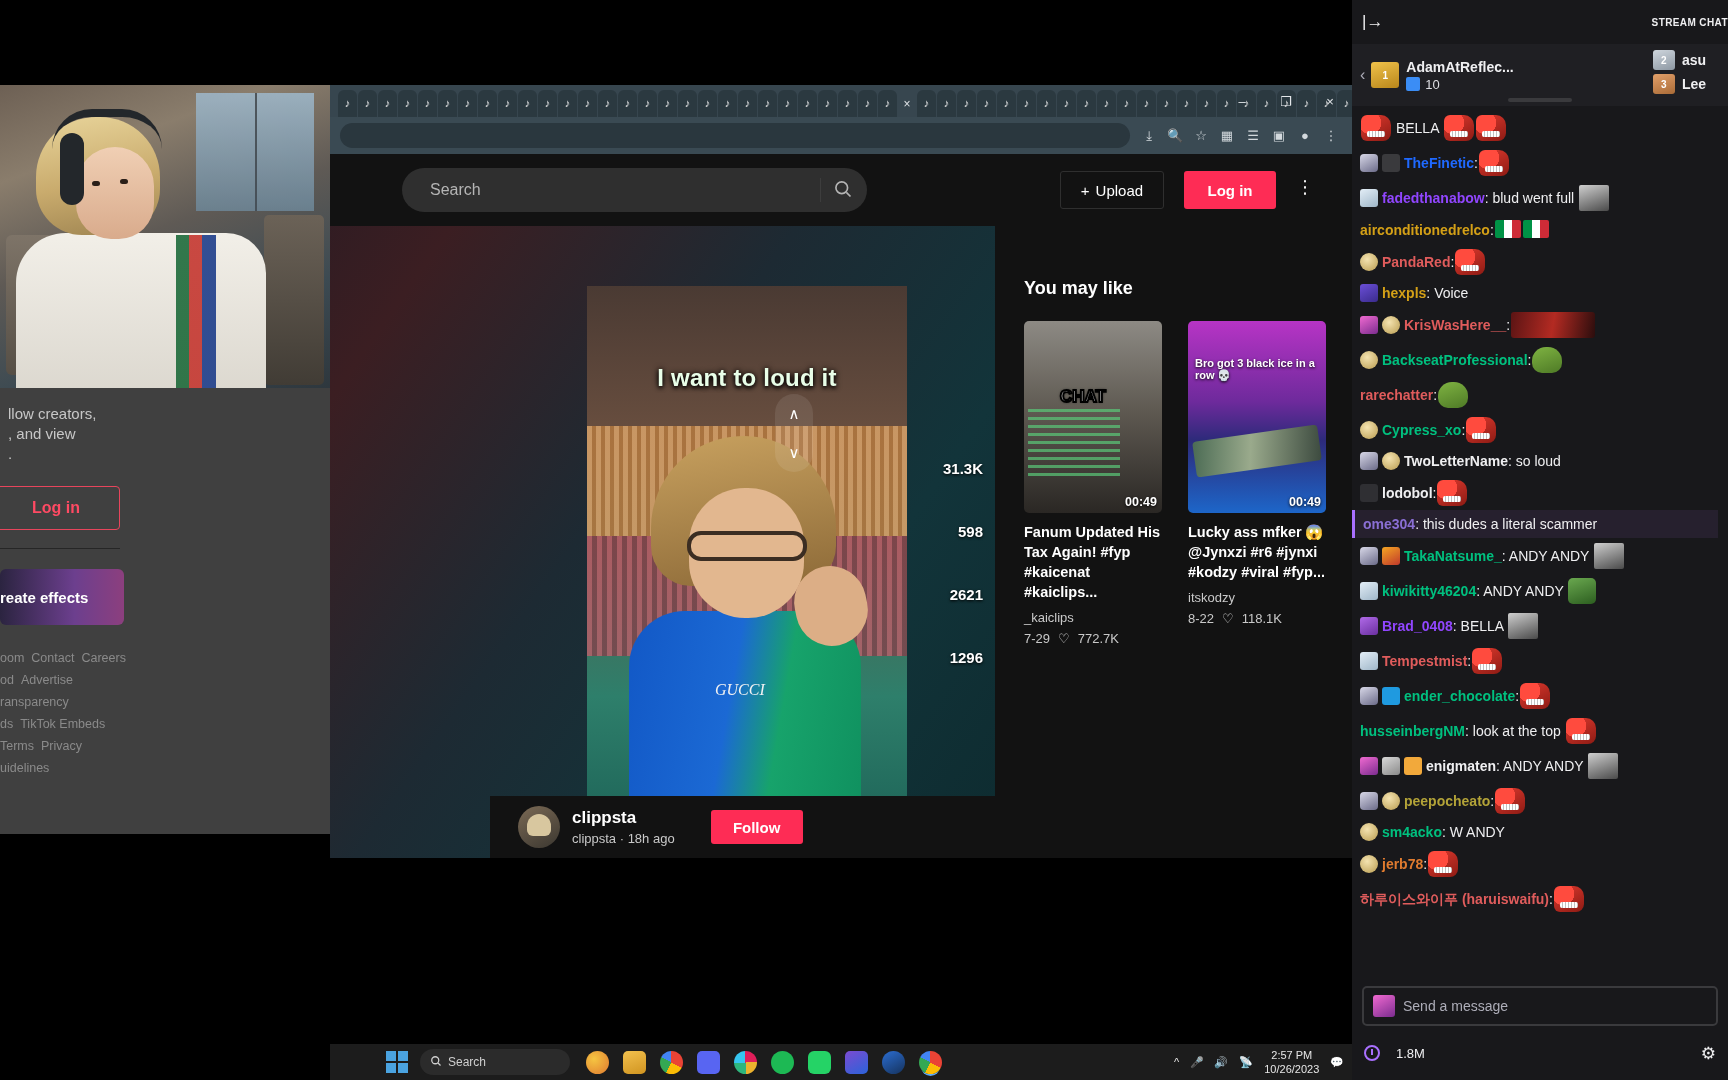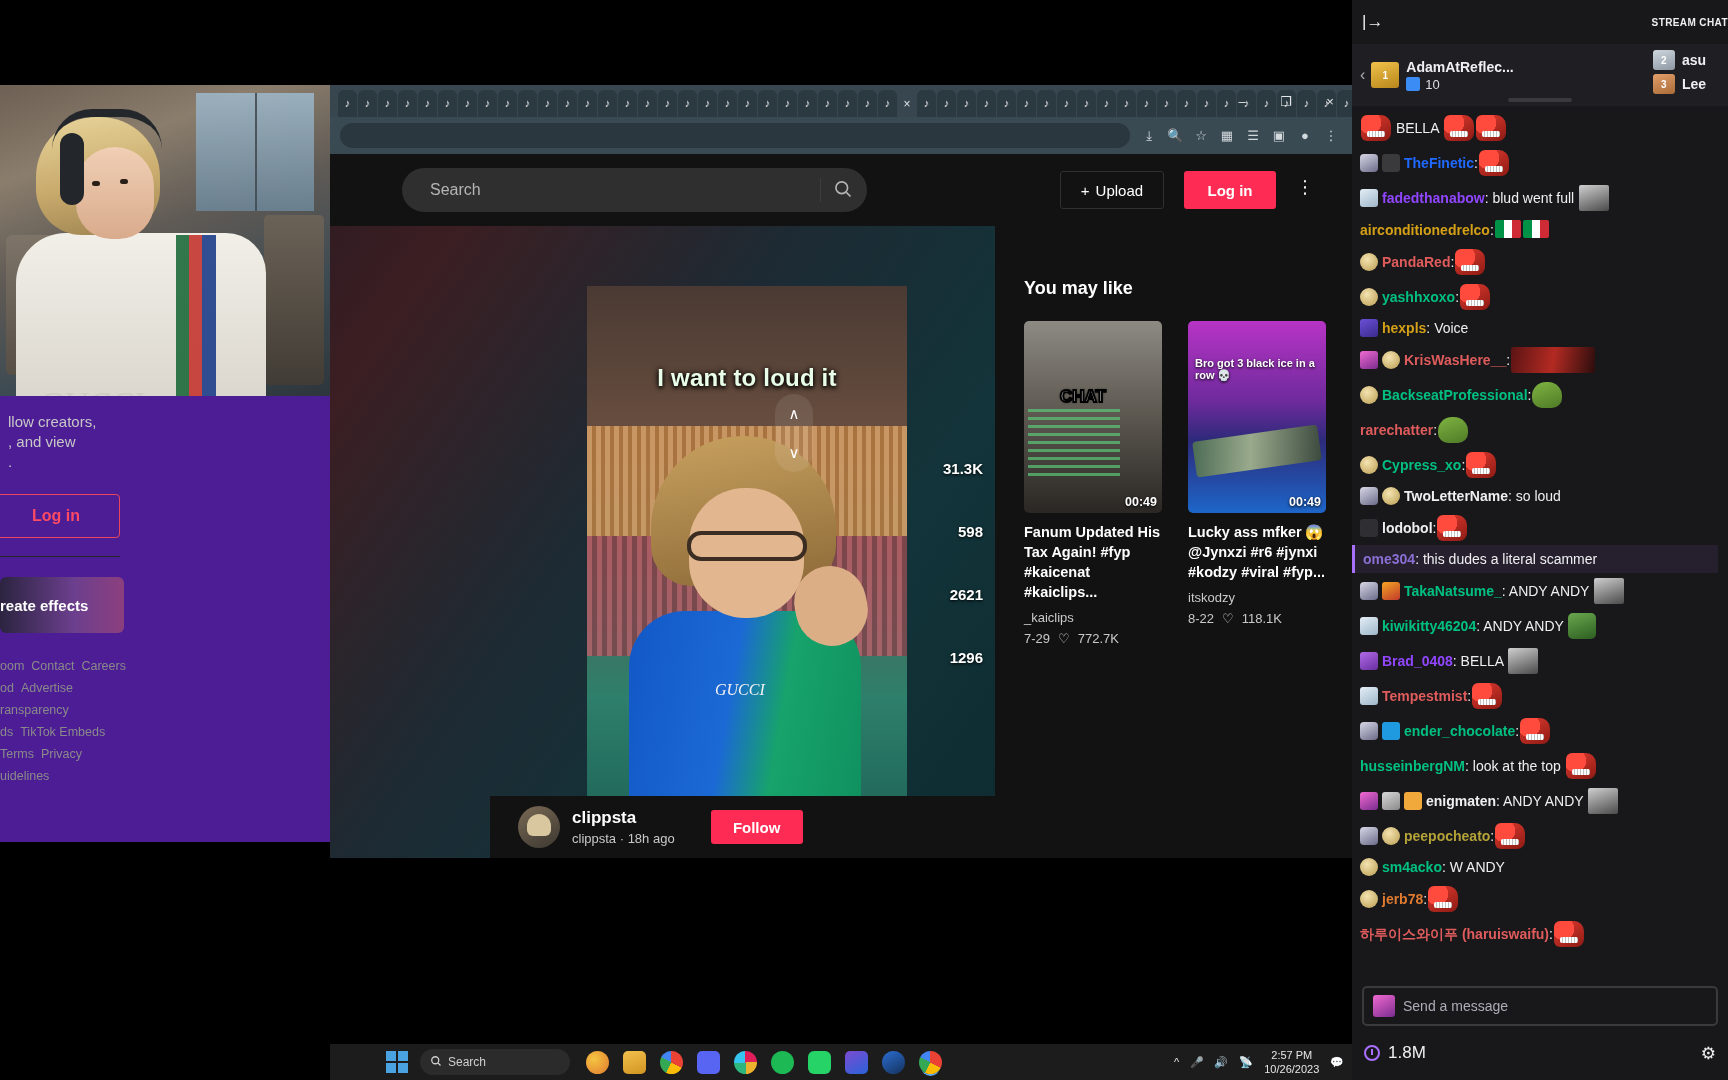--- a/index.html
+++ b/index.html
@@ -32,22 +32,22 @@
   .cam-headset{position:absolute;left:60px;top:48px;width:24px;height:72px;border-radius:12px;background:#23272b;}
   .cam-headset2{position:absolute;left:52px;top:24px;width:110px;height:40px;border-top:8px solid #23272b;border-radius:56px 56px 0 0;}
   .cam-body{position:absolute;left:16px;top:148px;width:250px;height:180px;border-radius:50px 40px 0 0;
             background:linear-gradient(180deg,#f2efe8,#d9d5cc);}
   .cam-stripe{position:absolute;left:176px;top:150px;width:40px;height:178px;
     background:linear-gradient(90deg,#1d6a3a 0 33%,#c4362f 33% 66%,#1d3d8a 66% 100%);opacity:.9;}
   .cam-logo{position:absolute;left:38px;top:300px;color:#cfc9bd;font-size:34px;font-family:"Liberation Serif",serif;font-style:italic;opacity:.8;}
 
   
   #tt-left {
-    position:absolute; left:0; top:396px; width:330px; height:446px;
-    background:#4c1d95; color:#c9c9c9; font-size:15px; padding:16px 16px 0 0;
+    position:absolute; left:0; top:388px; width:330px; height:446px;
+    background:#404040; color:#c9c9c9; font-size:15px; padding:16px 16px 0 0;
   }
   #tt-left .txt{ padding:0 8px; line-height:20px; color:#c7c7c7; font-size:15px;}
   .tt-login{
     margin:22px 0 0 -8px; width:128px; height:44px; border:1px solid #e8455c; border-radius:4px;
     color:#ff4a63; font-weight:700; font-size:16px; display:flex; align-items:center; justify-content:center;
     background:transparent;
   }
   .tt-div{ height:1px; background:#262626; margin:18px 0 0 0; width:120px;}
   .tt-effects{
     margin-top:20px; width:124px; height:56px; border-radius:6px; color:#fff; font-weight:700; font-size:15px;
@@ -201,21 +201,21 @@
       background:linear-gradient(90deg,#009246 0 33%,#fff 33% 66%,#ce2b37 66% 100%); border-radius:2px;}
   .emote.wide{ width:84px; background:linear-gradient(100deg,#5b1414,#b32a22 50%,#2b0d0d); border-radius:3px;}
   .emote.photo{ width:30px; background:linear-gradient(160deg,#cfcfcf,#4a4a4a); border-radius:2px;}
   .emote.green{ width:28px; background:linear-gradient(160deg,#6aa84f,#2c5e20); border-radius:5px;}
 
   #chat-input-wrap{ padding:8px 10px 0 10px; }
   #chat-input{ height:40px; background:#18181b; border:2px solid #3a3a3d; border-radius:5px;
                display:flex; align-items:center; gap:8px; padding:0 9px; color:#adadb8; font-size:14px;}
   #chat-input .ava{ width:22px; height:22px; border-radius:3px; background:linear-gradient(150deg,#f06ad1,#7b2c8f);}
   #chat-bottom{ height:54px; display:flex; align-items:center; padding:0 12px; justify-content:space-between; color:#efeff1;}
-  #chat-bottom .left{ display:flex; align-items:center; gap:8px; font-size:17px;}
+  #chat-bottom .left{ display:flex; align-items:center; gap:16px; font-size:13px;}
   .circ{ width:16px; height:16px; border-radius:50%; border:2px solid #a970ff; position:relative;}
   .circ::after{content:"";position:absolute;left:5px;top:2px;width:2px;height:6px;background:#a970ff;}
   .gear{ font-size:17px; color:#efeff1;}
 </style>
 </head>
 <body>
 
 <div id="root">
 
   <div id="stream">
@@ -615,21 +615,20 @@
 
       <div class="banner-dots"></div>
     </div>
 
     <div id="messages">
         <div class="msg"><span class="emote demon"></span><span style="color: rgb(239, 239, 241);"> BELLA </span><span class="emote demon"></span><span class="emote demon"></span></div>
         <div class="msg"><span class="badge" style="background:linear-gradient(150deg,#d8d8e8,#6a6a88);border-radius:4px;"></span><span class="badge" style="background:#3a3a3d;"></span><span class="uname" style="color: rgb(31, 105, 255);">TheFinetic</span><span>:</span><span class="emote demon"></span></div>
         <div class="msg"><span class="badge" style="background:linear-gradient(150deg,#e3eef7,#9fb6c8);"></span><span class="uname" style="color: rgb(145, 70, 255);">fadedthanabow</span><span>:</span><span style="color: rgb(239, 239, 241);"> blud went full </span><span class="emote photo"></span></div>
         <div class="msg"><span class="uname" style="color: rgb(212, 160, 23);">airconditionedrelco</span><span>:</span><span class="emote flag"></span><span class="emote flag"></span></div>
         <div class="msg"><span class="badge" style="background:radial-gradient(circle at 40% 35%,#f4e3b0,#b89b4f);border-radius:50%;"></span><span class="uname" style="color: rgb(224, 92, 92);">PandaRed</span><span>:</span><span class="emote demon"></span></div>
-        <div class="msg"><span class="badge" style="background:radial-gradient(circle at 40% 35%,#f4e3b0,#b89b4f);border-radius:50%;"></span><span class="uname" style="color: rgb(0, 192, 127);">yashhxoxo</span><span>:</span><span class="emote demon"></span></div>
         <div class="msg"><span class="badge" style="background:linear-gradient(150deg,#6b4fd8,#3a2b8c);"></span><span class="uname" style="color: rgb(212, 160, 23);">hexpls</span><span>:</span><span style="color: rgb(239, 239, 241);"> Voice </span></div>
         <div class="msg"><span class="badge" style="background:linear-gradient(150deg,#f06ad1,#7b2c8f);"></span><span class="badge" style="background:radial-gradient(circle at 40% 35%,#f4e3b0,#b89b4f);border-radius:50%;"></span><span class="uname" style="color: rgb(224, 92, 92);">KrisWasHere__</span><span>:</span><span class="emote wide"></span></div>
         <div class="msg"><span class="badge" style="background:radial-gradient(circle at 40% 35%,#f4e3b0,#b89b4f);border-radius:50%;"></span><span class="uname" style="color: rgb(0, 192, 127);">BackseatProfessional</span><span>:</span><span class="emote pepe"></span></div>
         <div class="msg"><span class="uname" style="color: rgb(224, 92, 92);">rarechatter</span><span>:</span><span class="emote pepe"></span></div>
         <div class="msg"><span class="badge" style="background:radial-gradient(circle at 40% 35%,#f4e3b0,#b89b4f);border-radius:50%;"></span><span class="uname" style="color: rgb(0, 192, 127);">Cypress_xo</span><span>:</span><span class="emote demon"></span></div>
         <div class="msg"><span class="badge" style="background:linear-gradient(150deg,#d8d8e8,#6a6a88);border-radius:4px;"></span><span class="badge" style="background:radial-gradient(circle at 40% 35%,#f4e3b0,#b89b4f);border-radius:50%;"></span><span class="uname" style="color: rgb(239, 239, 241);">TwoLetterName</span><span>:</span><span style="color: rgb(239, 239, 241);"> so loud </span></div>
         <div class="msg"><span class="badge" style="background:#2f2f33;"></span><span class="uname" style="color: rgb(239, 239, 241);">lodobol</span><span>:</span><span class="emote demon"></span></div>
         <div class="msg highlight"><span class="uname" style="color: rgb(138, 111, 212);">ome304</span><span>:</span><span style="color: rgb(239, 239, 241);"> this dudes a literal scammer </span></div>
         <div class="msg"><span class="badge" style="background:linear-gradient(150deg,#d8d8e8,#6a6a88);border-radius:4px;"></span><span class="badge" style="background:linear-gradient(150deg,#f5a623,#c0392b);"></span><span class="uname" style="color: rgb(0, 192, 127);">TakaNatsume_</span><span>:</span><span style="color: rgb(239, 239, 241);"> ANDY ANDY </span><span class="emote photo"></span></div>
         <div class="msg"><span class="badge" style="background:linear-gradient(150deg,#e3eef7,#9fb6c8);"></span><span class="uname" style="color: rgb(0, 192, 127);">kiwikitty46204</span><span>:</span><span style="color: rgb(239, 239, 241);"> ANDY ANDY </span><span class="emote green"></span></div>

